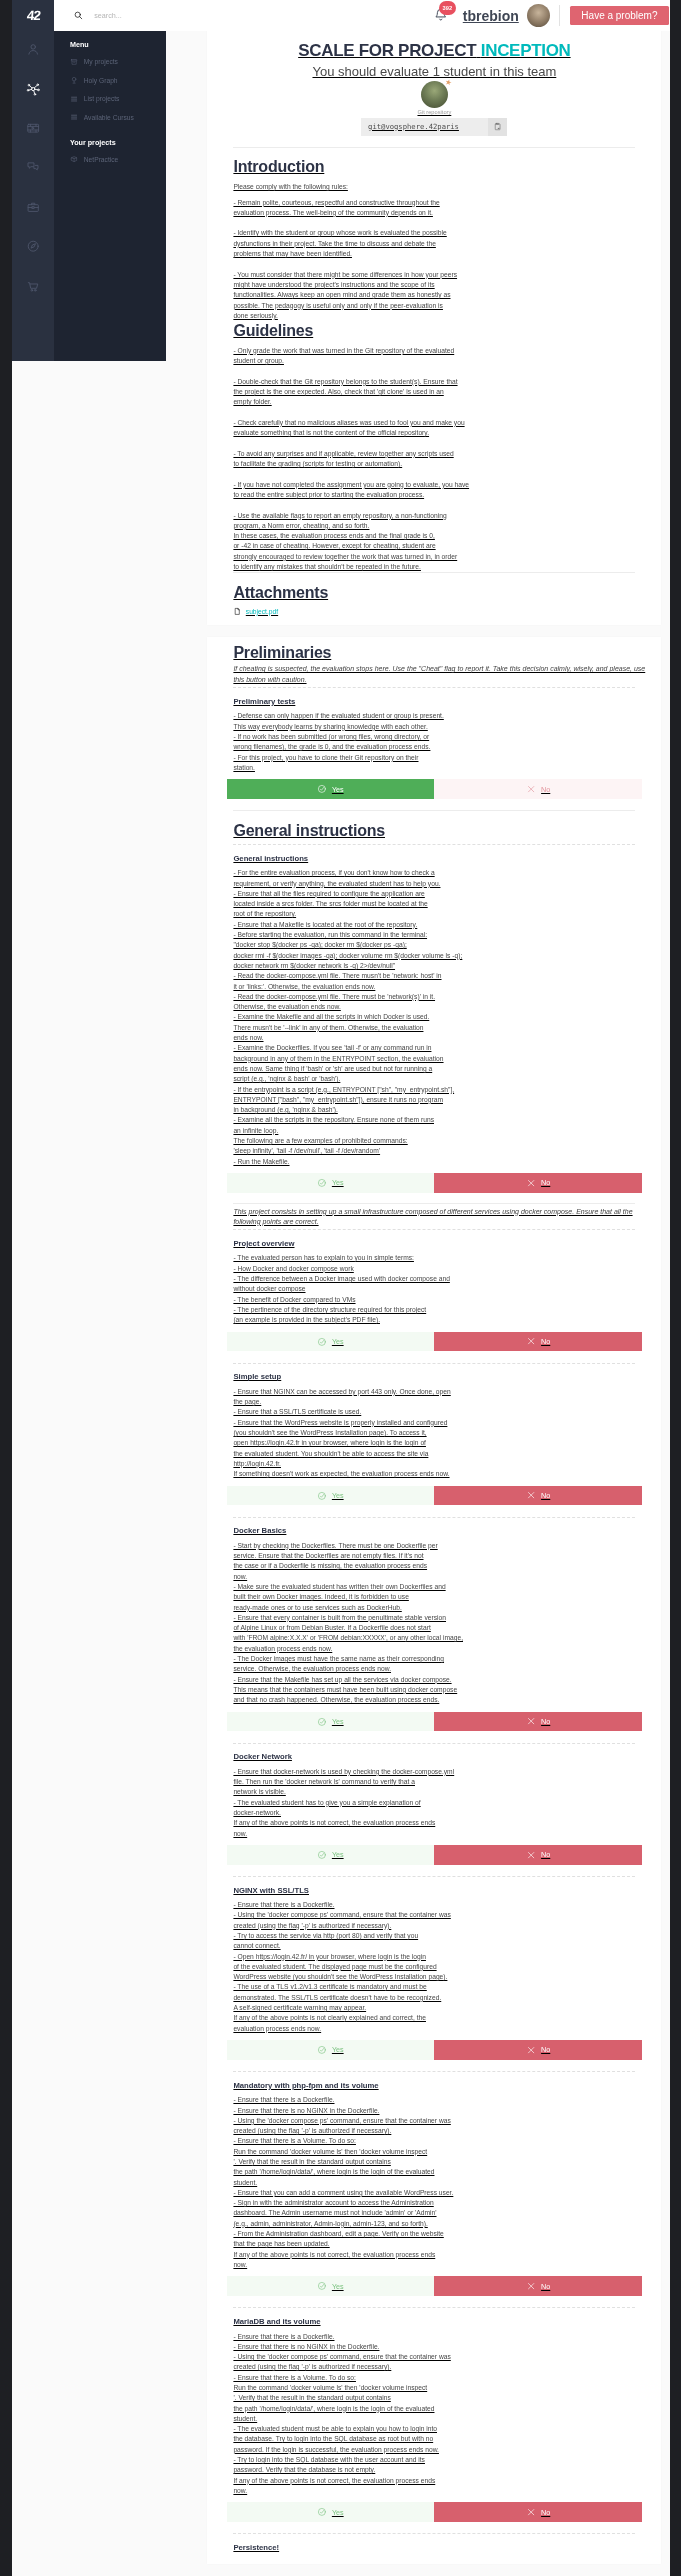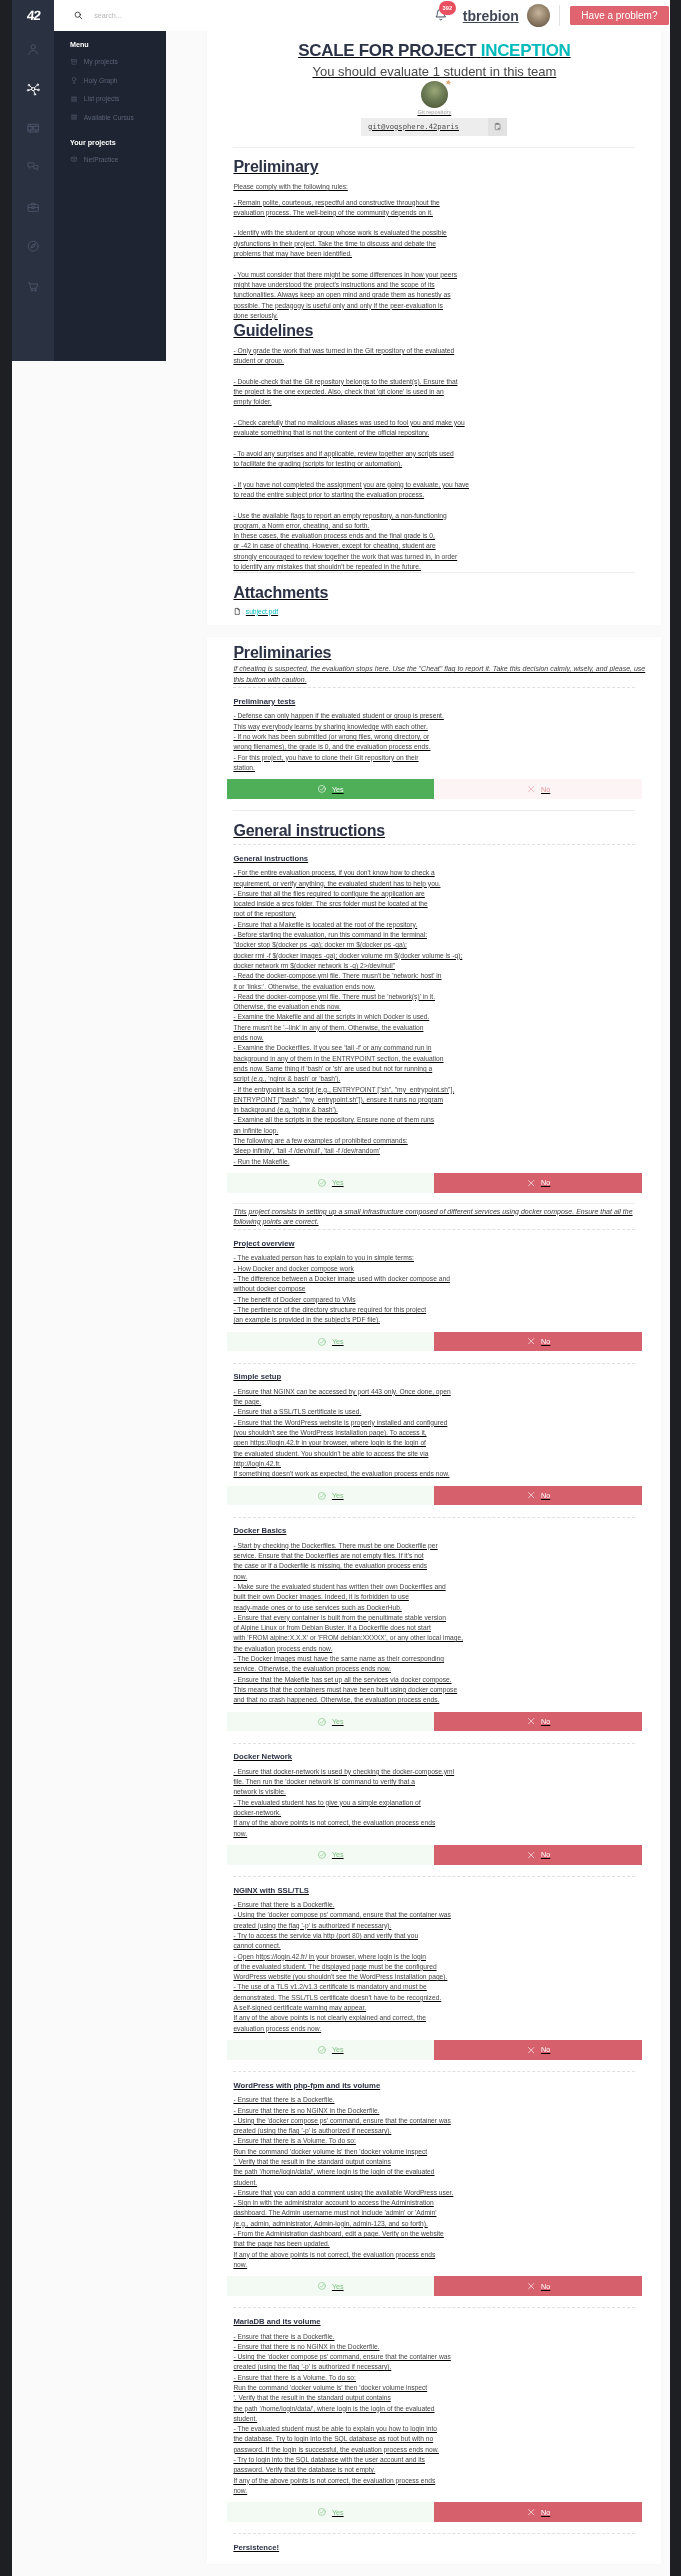--- a/index.html
+++ b/index.html
@@ -244,21 +244,21 @@
                 <svg width="9.3" height="9.3" viewBox="0 0 24 24" fill="none" stroke="currentColor" stroke-width="1.5" stroke-linecap="round" stroke-linejoin="round">
                   <rect x="5.8" y="5" width="12.4" height="15" rx="1.4"></rect>
                   <rect x="8.8" y="3.6" width="6.4" height="2.8" rx="0.7"></rect>
                   <path d="M13.5 16.5h2.2" stroke-width="2.4"></path>
                 </svg>
               </span>
             </button>
         </div>
       </div>
       <hr class="hr-full">
-      <h2 class="h2 mt20">Preliminary</h2>
+      <h2 class="h2 mt20">Introduction</h2>
       <div class="tl lead">Please comply with the following rules:</div>
       <div id="intro-paras">
           <div class="para first">
             <div class="tl">- Remain polite, courteous, respectful and constructive throughout the</div>
             <div class="tl">evaluation process. The well-being of the community depends on it.</div>
           </div>
           <div class="para">
             <div class="tl">- Identify with the student or group whose work is evaluated the possible</div>
             <div class="tl">dysfunctions in their project. Take the time to discuss and debate the</div>
             <div class="tl">problems that may have been identified.</div>
@@ -573,21 +573,21 @@
           <button class="answer-btn no sel">
             <span class="ic" style="width:10.3px;height:10.3px">
               <svg width="10.3" height="10.3" viewBox="0 0 24 24" fill="none" stroke="currentColor" stroke-width="1.5" stroke-linecap="round" stroke-linejoin="round">
                 <path d="M5.8 5.8 18.2 18.2M18.2 5.8 5.8 18.2"></path>
               </svg>
             </span>
             <span>No</span>
           </button>
         </div>
         <hr class="dashed sub-divider">
-        <h3 class="h3">WordPress with php-fpm and its volume</h3>
+        <h3 class="h3">Mandatory with php-fpm and its volume</h3>
         <div class="bullets">
           <div class="tl">- Ensure that there is a Dockerfile.</div>
           <div class="tl">- Ensure that there is no NGINX in the Dockerfile.</div>
           <div class="tl">- Using the 'docker compose ps' command, ensure that the container was</div>
           <div class="tl">created (using the flag '-p' is authorized if necessary).</div>
           <div class="tl">- Ensure that there is a Volume. To do so:</div>
           <div class="tl">Run the command 'docker volume ls' then 'docker volume inspect</div>
           <div class="tl">'. Verify that the result in the standard output contains</div>
           <div class="tl">the path '/home/login/data/', where login is the login of the evaluated</div>
           <div class="tl">student.</div>

